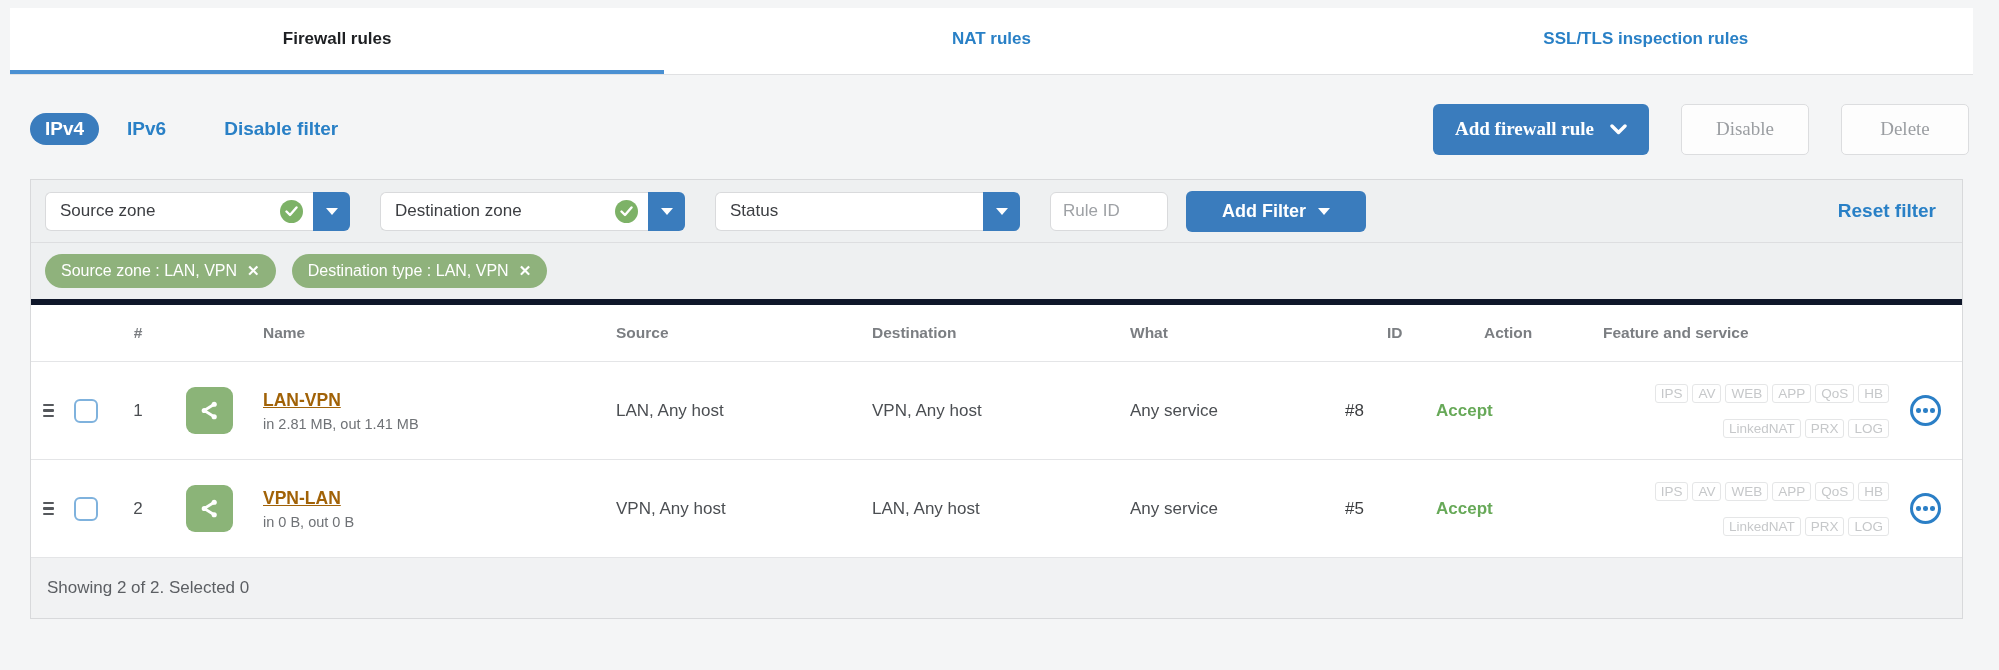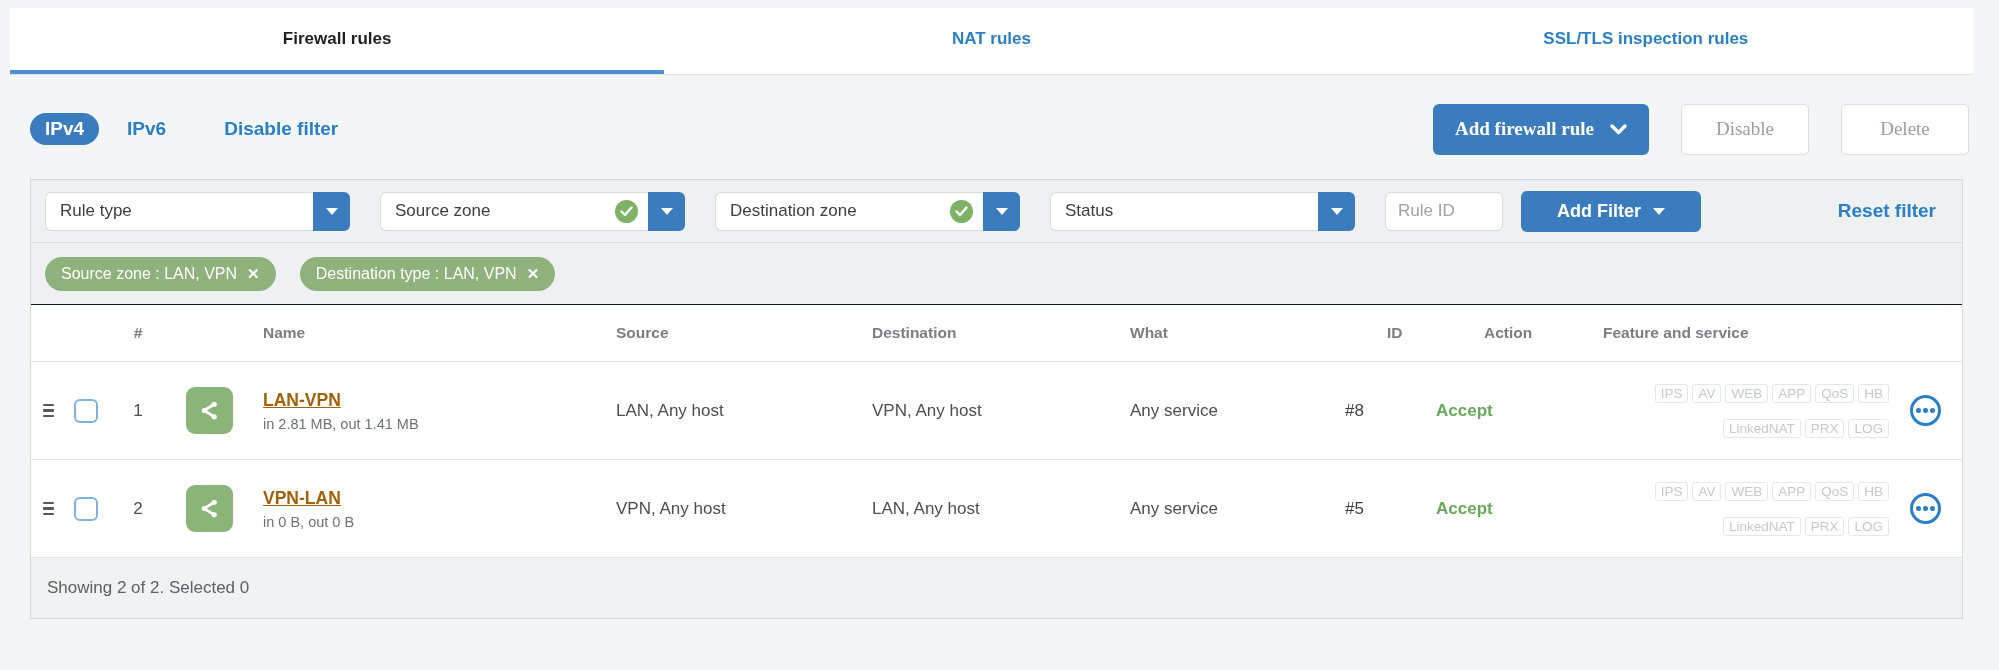--- a/index.html
+++ b/index.html
@@ -118,23 +118,23 @@
     display:flex; align-items:center; justify-content:center; gap:12px;
     background:#3a7cbd; color:#fff;
     border:none; border-radius:6px;
     font-family:inherit; font-weight:bold; font-size:18px;
     width:180px; height:41px; cursor:pointer;
   }
   .reset-link { margin-left:auto; margin-right:12px; font-size:19px; }
 
   
   .chipsrow {
-    display:flex; align-items:center; gap:24px;
+    display:flex; align-items:center; gap:16px;
     background:#eef0f1;
-    border-bottom:1px solid #0f172a;
+    border-bottom:6px solid #0f172a;
     padding:0 14px; height:62px;
   }
   .chip {
     display:flex; align-items:center; gap:10px;
     background:#8fb27c; color:#fff;
     border-radius:17px; height:34px;
     padding:0 16px; font-size:16px;
   }
   .chip .x { font-weight:bold; font-size:15px; cursor:pointer; }
 
@@ -233,28 +233,20 @@
     </button>
     <button class="btn-secondary">Disable</button>
     <button class="btn-secondary">Delete</button>
   </div>
 </div>
 
 <div class="panel">
 
   <div class="filterbar">
 
-    <div class="dd">
-      <div class="dd-box">
-        <span class="dd-label">Rule type</span>
-      </div>
-      <div class="dd-btn">
-          <span class="tri-down"></span>
-        </div>
-    </div>
 
     <div class="dd">
       <div class="dd-box">
         <span class="dd-label">Source zone</span>
         <span class="check-circle">
           <svg width="13" height="11" viewBox="0 0 13 11">
               <polyline points="1.5,5.5 5,9 11.5,1.5" fill="none" stroke="#fff" stroke-width="2.4" stroke-linecap="round" stroke-linejoin="round"></polyline>
             </svg>
         </span>
       </div>

